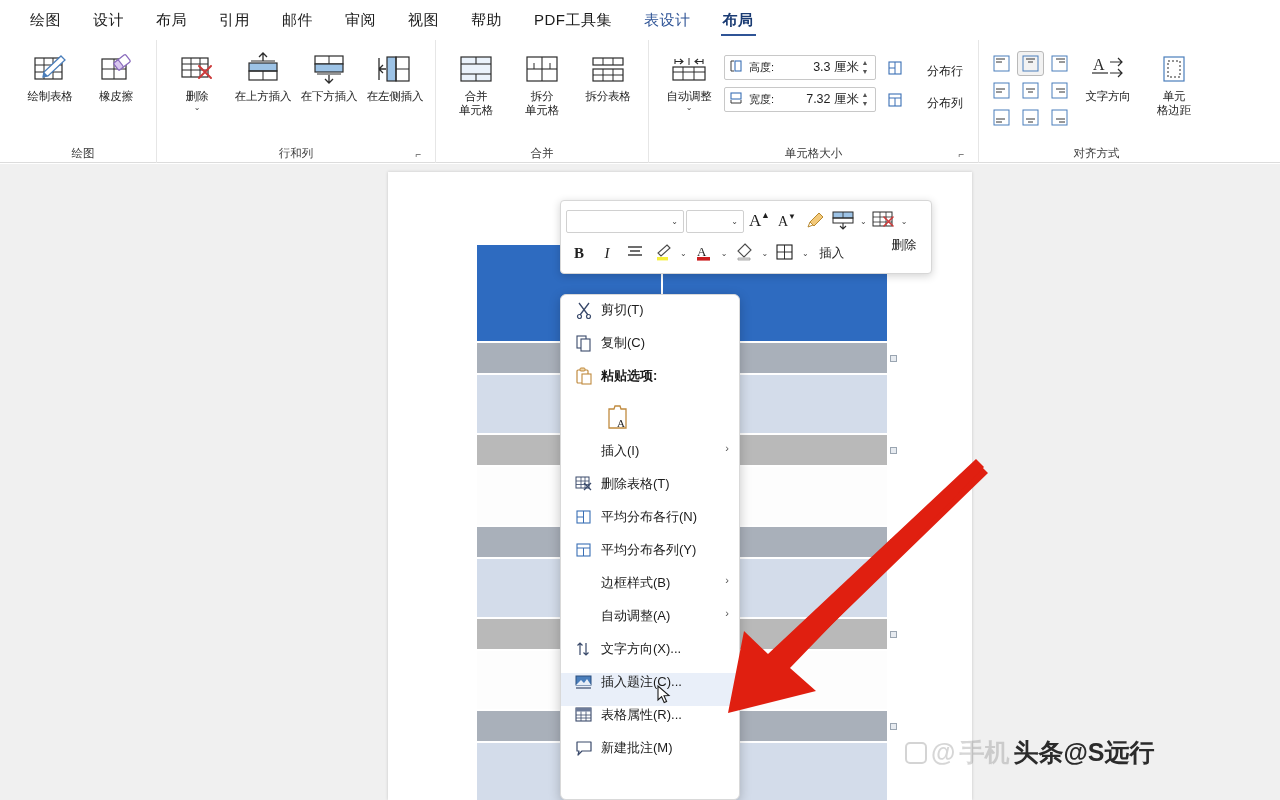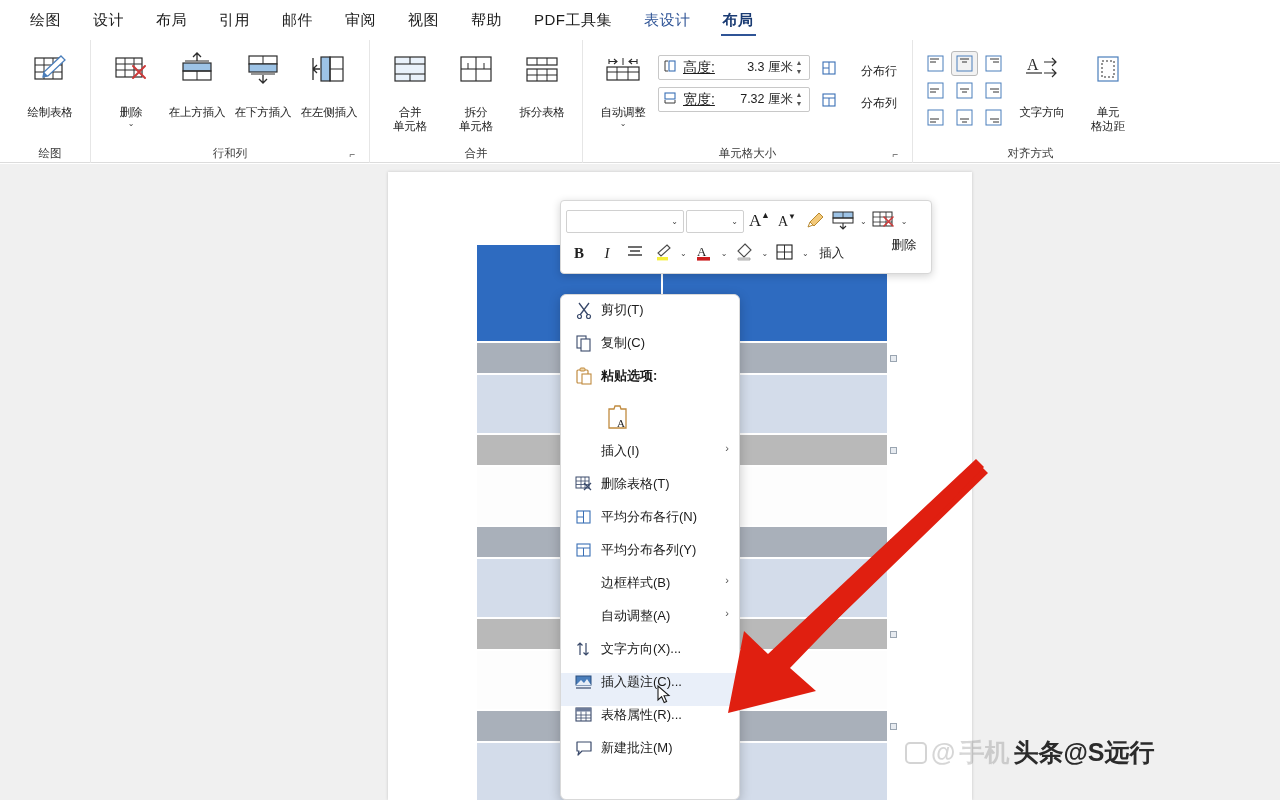--- a/index.html
+++ b/index.html
@@ -57,33 +57,33 @@
   }
 
   .bigbtn {
     width: 62px; min-height: 72px;
     display: flex; flex-direction: column; align-items: center;
     padding-top: 5px; cursor: default;
   }
   .bigbtn .ico { height: 36px; display: flex; align-items: center; justify-content: center; }
   .bigbtn .lbl {
     font-size: 11.5px; color: #252525; text-align: center;
-    line-height: 14px; margin-top: 18px; white-space: pre-line;
+    line-height: 14px; margin-top: 2px; white-space: pre-line;
     letter-spacing: -0.2px;
   }
   .bigbtn .caret { font-size: 8px; color: #404040; line-height: 8px; margin-top: 1px; }
 
   
   .cellsize-col { display: flex; flex-direction: column; gap: 7px; padding-top: 9px; }
   .spinrow { display: flex; align-items: center; gap: 5px; }
   .spinbox {
     width: 152px; height: 25px; border: 1px solid #c8c8c8; background: #fff;
     border-radius: 2px; display: flex; align-items: center; padding: 0 4px; gap: 6px;
   }
-  .spinbox .sl { font-size: 14px; color: #1e1e1e; white-space: nowrap; text-decoration: underline; }
+  .spinbox .sl { font-size: 11px; color: #1e1e1e; white-space: nowrap; }
   .spinbox .sv { font-size: 12.5px; color: #1e1e1e; margin-left: auto; padding-right: 14px; }
   .spinner { display: flex; flex-direction: column; width: 12px; margin-left: -20px; }
   .spinner i {
     font-style: normal; font-size: 7px; line-height: 8px; color: #555;
     text-align: center; height: 9px;
   }
   .distbtn {
     display: flex; align-items: flex-end; gap: 24px; height: 25px;
     padding: 0 6px; cursor: default;
   }
@@ -207,20 +207,34 @@
               <rect x="3" y="5" width="27" height="21" fill="none" stroke="#2b2b2b" stroke-width="1.2"></rect>
               <line x1="3" y1="12" x2="30" y2="12" stroke="#2b2b2b" stroke-width="1"></line>
               <line x1="3" y1="19" x2="30" y2="19" stroke="#2b2b2b" stroke-width="1"></line>
               <line x1="12" y1="5" x2="12" y2="26" stroke="#2b2b2b" stroke-width="1"></line>
               <line x1="21" y1="5" x2="21" y2="26" stroke="#2b2b2b" stroke-width="1"></line>
               <path d="M29 3 L33 7 L16 23 L11 24 L12 19 Z" fill="#ffffff" stroke="#4a7ebb" stroke-width="1.3"></path>
               <path d="M11 24 L12 19 L16 23 Z" fill="#4a7ebb"></path>
             </svg>
           </span>
           <span class="lbl">绘制表格</span>
+        </div>
+        <div class="bigbtn">
+          <span class="ico">
+            <svg width="36" height="32" viewBox="0 0 36 32">
+              <rect x="4" y="6" width="24" height="20" fill="none" stroke="#2b2b2b" stroke-width="1.2"></rect>
+              <line x1="16" y1="6" x2="16" y2="26" stroke="#2b2b2b" stroke-width="1"></line>
+              <line x1="4" y1="16" x2="28" y2="16" stroke="#2b2b2b" stroke-width="1"></line>
+              <g transform="rotate(-38 24 10)">
+                <rect x="17" y="5" width="15" height="9" rx="1.5" fill="#ffffff" stroke="#8a6bbd" stroke-width="1.3"></rect>
+                <rect x="17" y="5" width="6" height="9" rx="1.5" fill="#d9c7ef" stroke="#8a6bbd" stroke-width="1.1"></rect>
+              </g>
+            </svg>
+          </span>
+          <span class="lbl">橡皮擦</span>
         </div>
       </div>
       <div class="rgroup-title">绘图</div>
     </div>
 
     <div class="rgroup">
       <div class="rgroup-body">
         <div class="bigbtn">
           <span class="ico">
             <svg width="38" height="32" viewBox="0 0 38 32">

